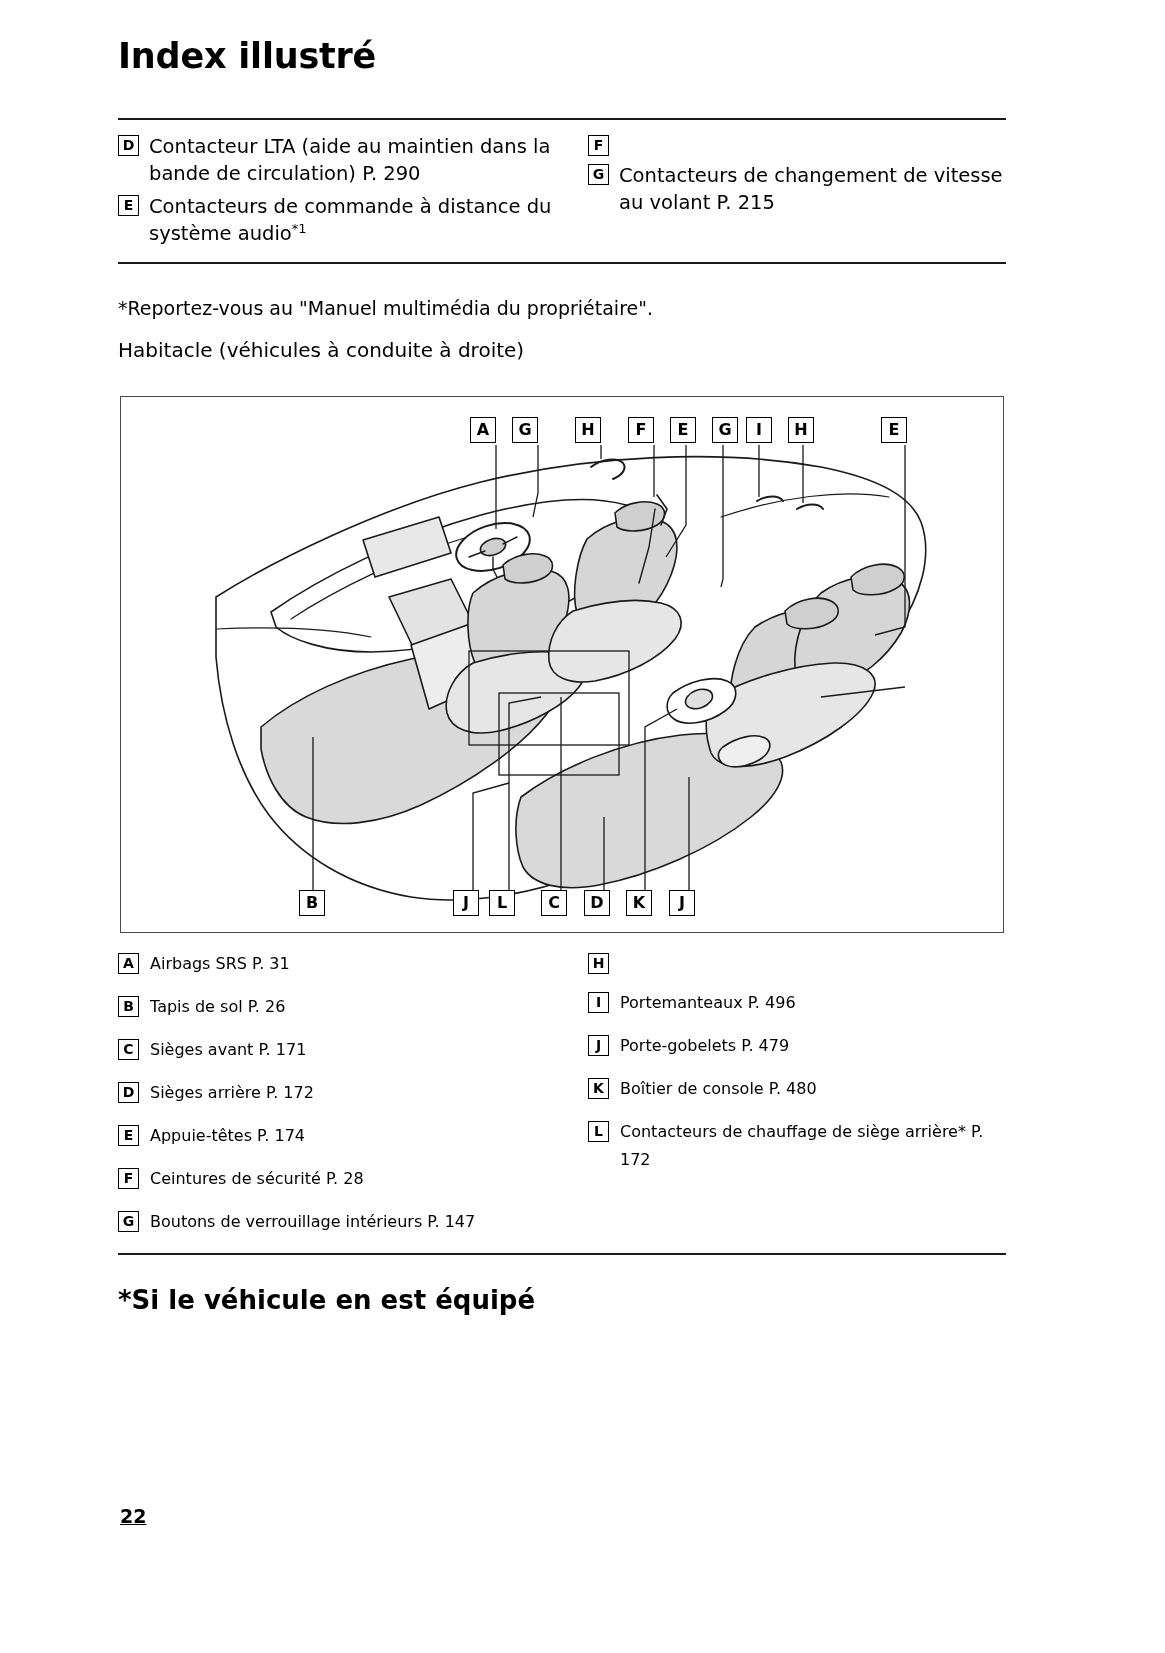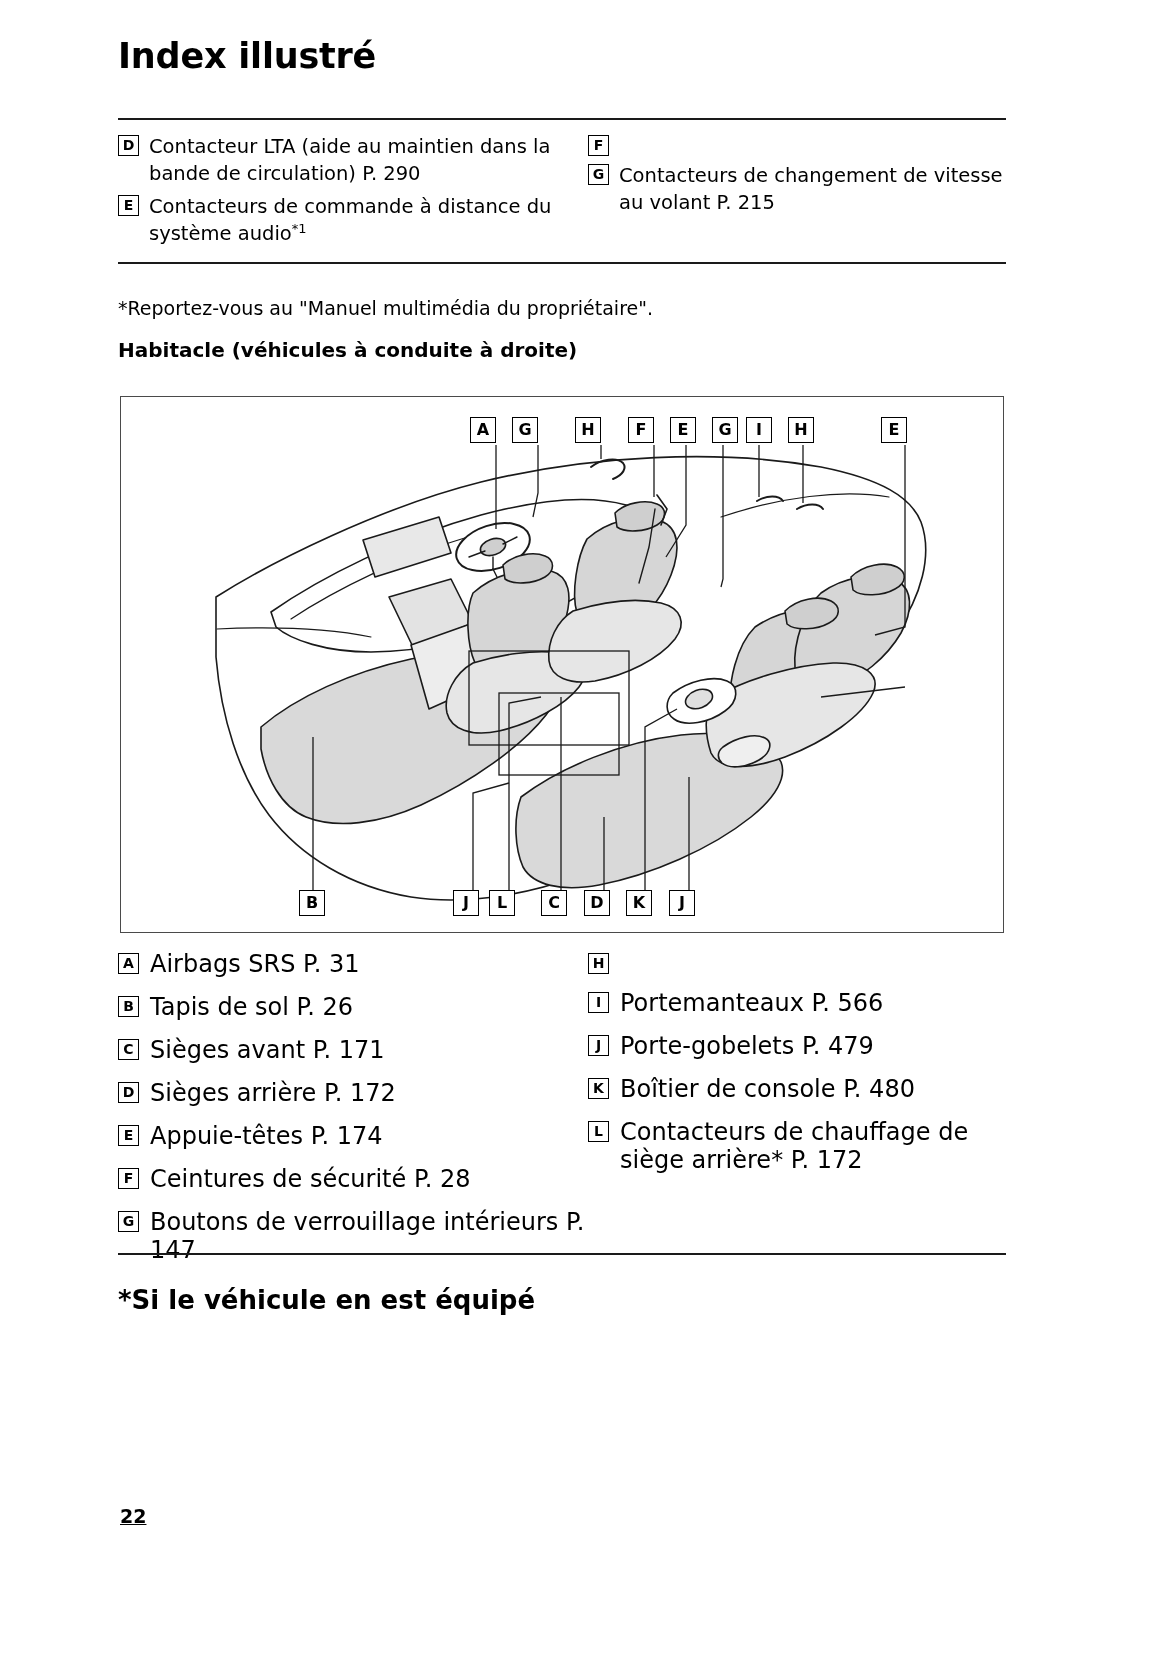--- a/index.html
+++ b/index.html
@@ -84,21 +84,21 @@
     position: absolute;
     left: 110px;
     top: 297px;
     font-size: 19px;
   }
   .subhead {
     position: absolute;
     left: 110px;
     top: 338px;
     font-size: 20px;
-    font-weight: bold;
+    font-weight: normal;
   }
 
   
   .figure {
     position: absolute;
     left: 112px;
     top: 396px;
     width: 884px;
     height: 537px;
     border: 1.5px solid #4a4a4a;
@@ -131,21 +131,21 @@
   .bl-col-left { position: absolute; left: 0; top: 0; width: 470px; }
   .bl-col-right { position: absolute; left: 470px; top: 0; width: 420px; }
   .blrow {
     display: flex;
     align-items: flex-start;
     margin-bottom: 15px;
   }
   .blrow .boxkey { margin-top: 3px; }
   .bltext {
     margin-left: 11px;
-    font-size: 24px;
+    font-size: 16px;
     line-height: 28px;
   }
 
   .note-equip {
     position: absolute;
     left: 110px;
     top: 1285px;
     font-size: 26px;
     font-weight: bold;
   }
@@ -336,21 +336,21 @@
         <div class="boxkey">G</div>
         <div class="bltext">Boutons de verrouillage intérieurs P. 147</div>
       </div>
     </div>
     <div class="bl-col-right">
       <div class="blrow">
         <div class="boxkey">H</div>
       </div>
       <div class="blrow">
         <div class="boxkey">I</div>
-        <div class="bltext">Portemanteaux P. 566</div>
+        <div class="bltext">Portemanteaux P. 496</div>
       </div>
       <div class="blrow">
         <div class="boxkey">J</div>
         <div class="bltext">Porte-gobelets P. 479</div>
       </div>
       <div class="blrow">
         <div class="boxkey">K</div>
         <div class="bltext">Boîtier de console P. 480</div>
       </div>
       <div class="blrow">

